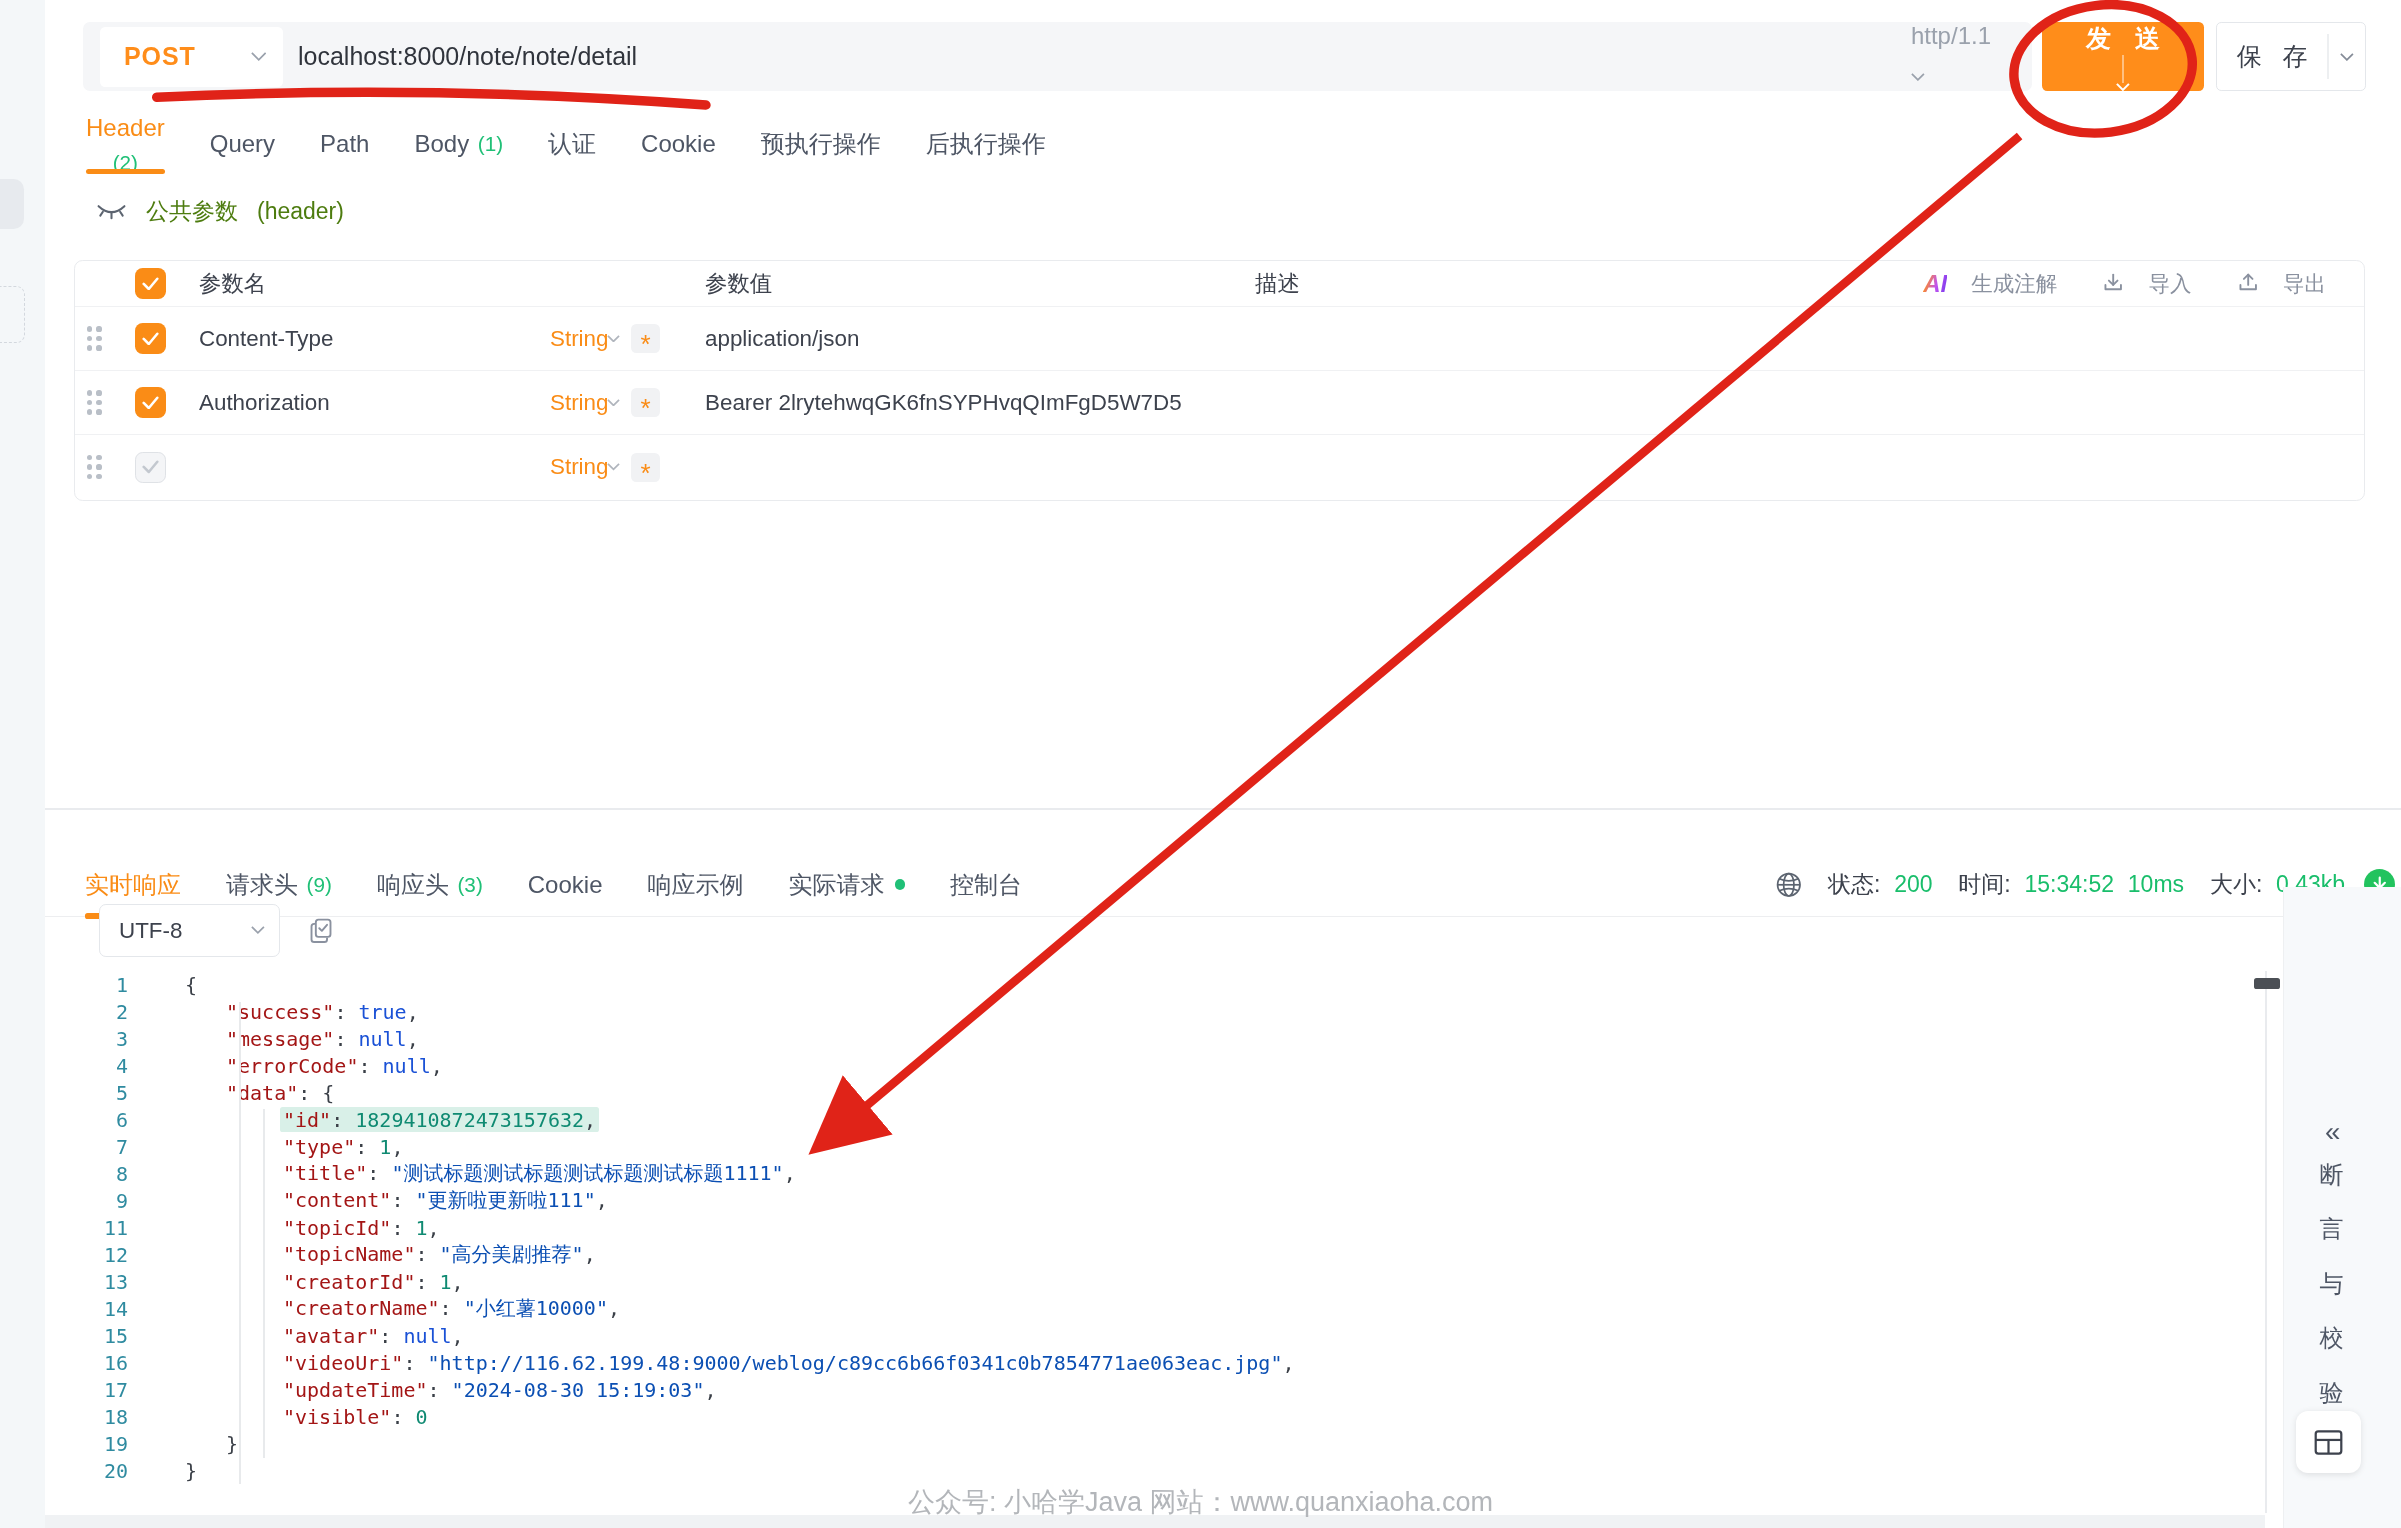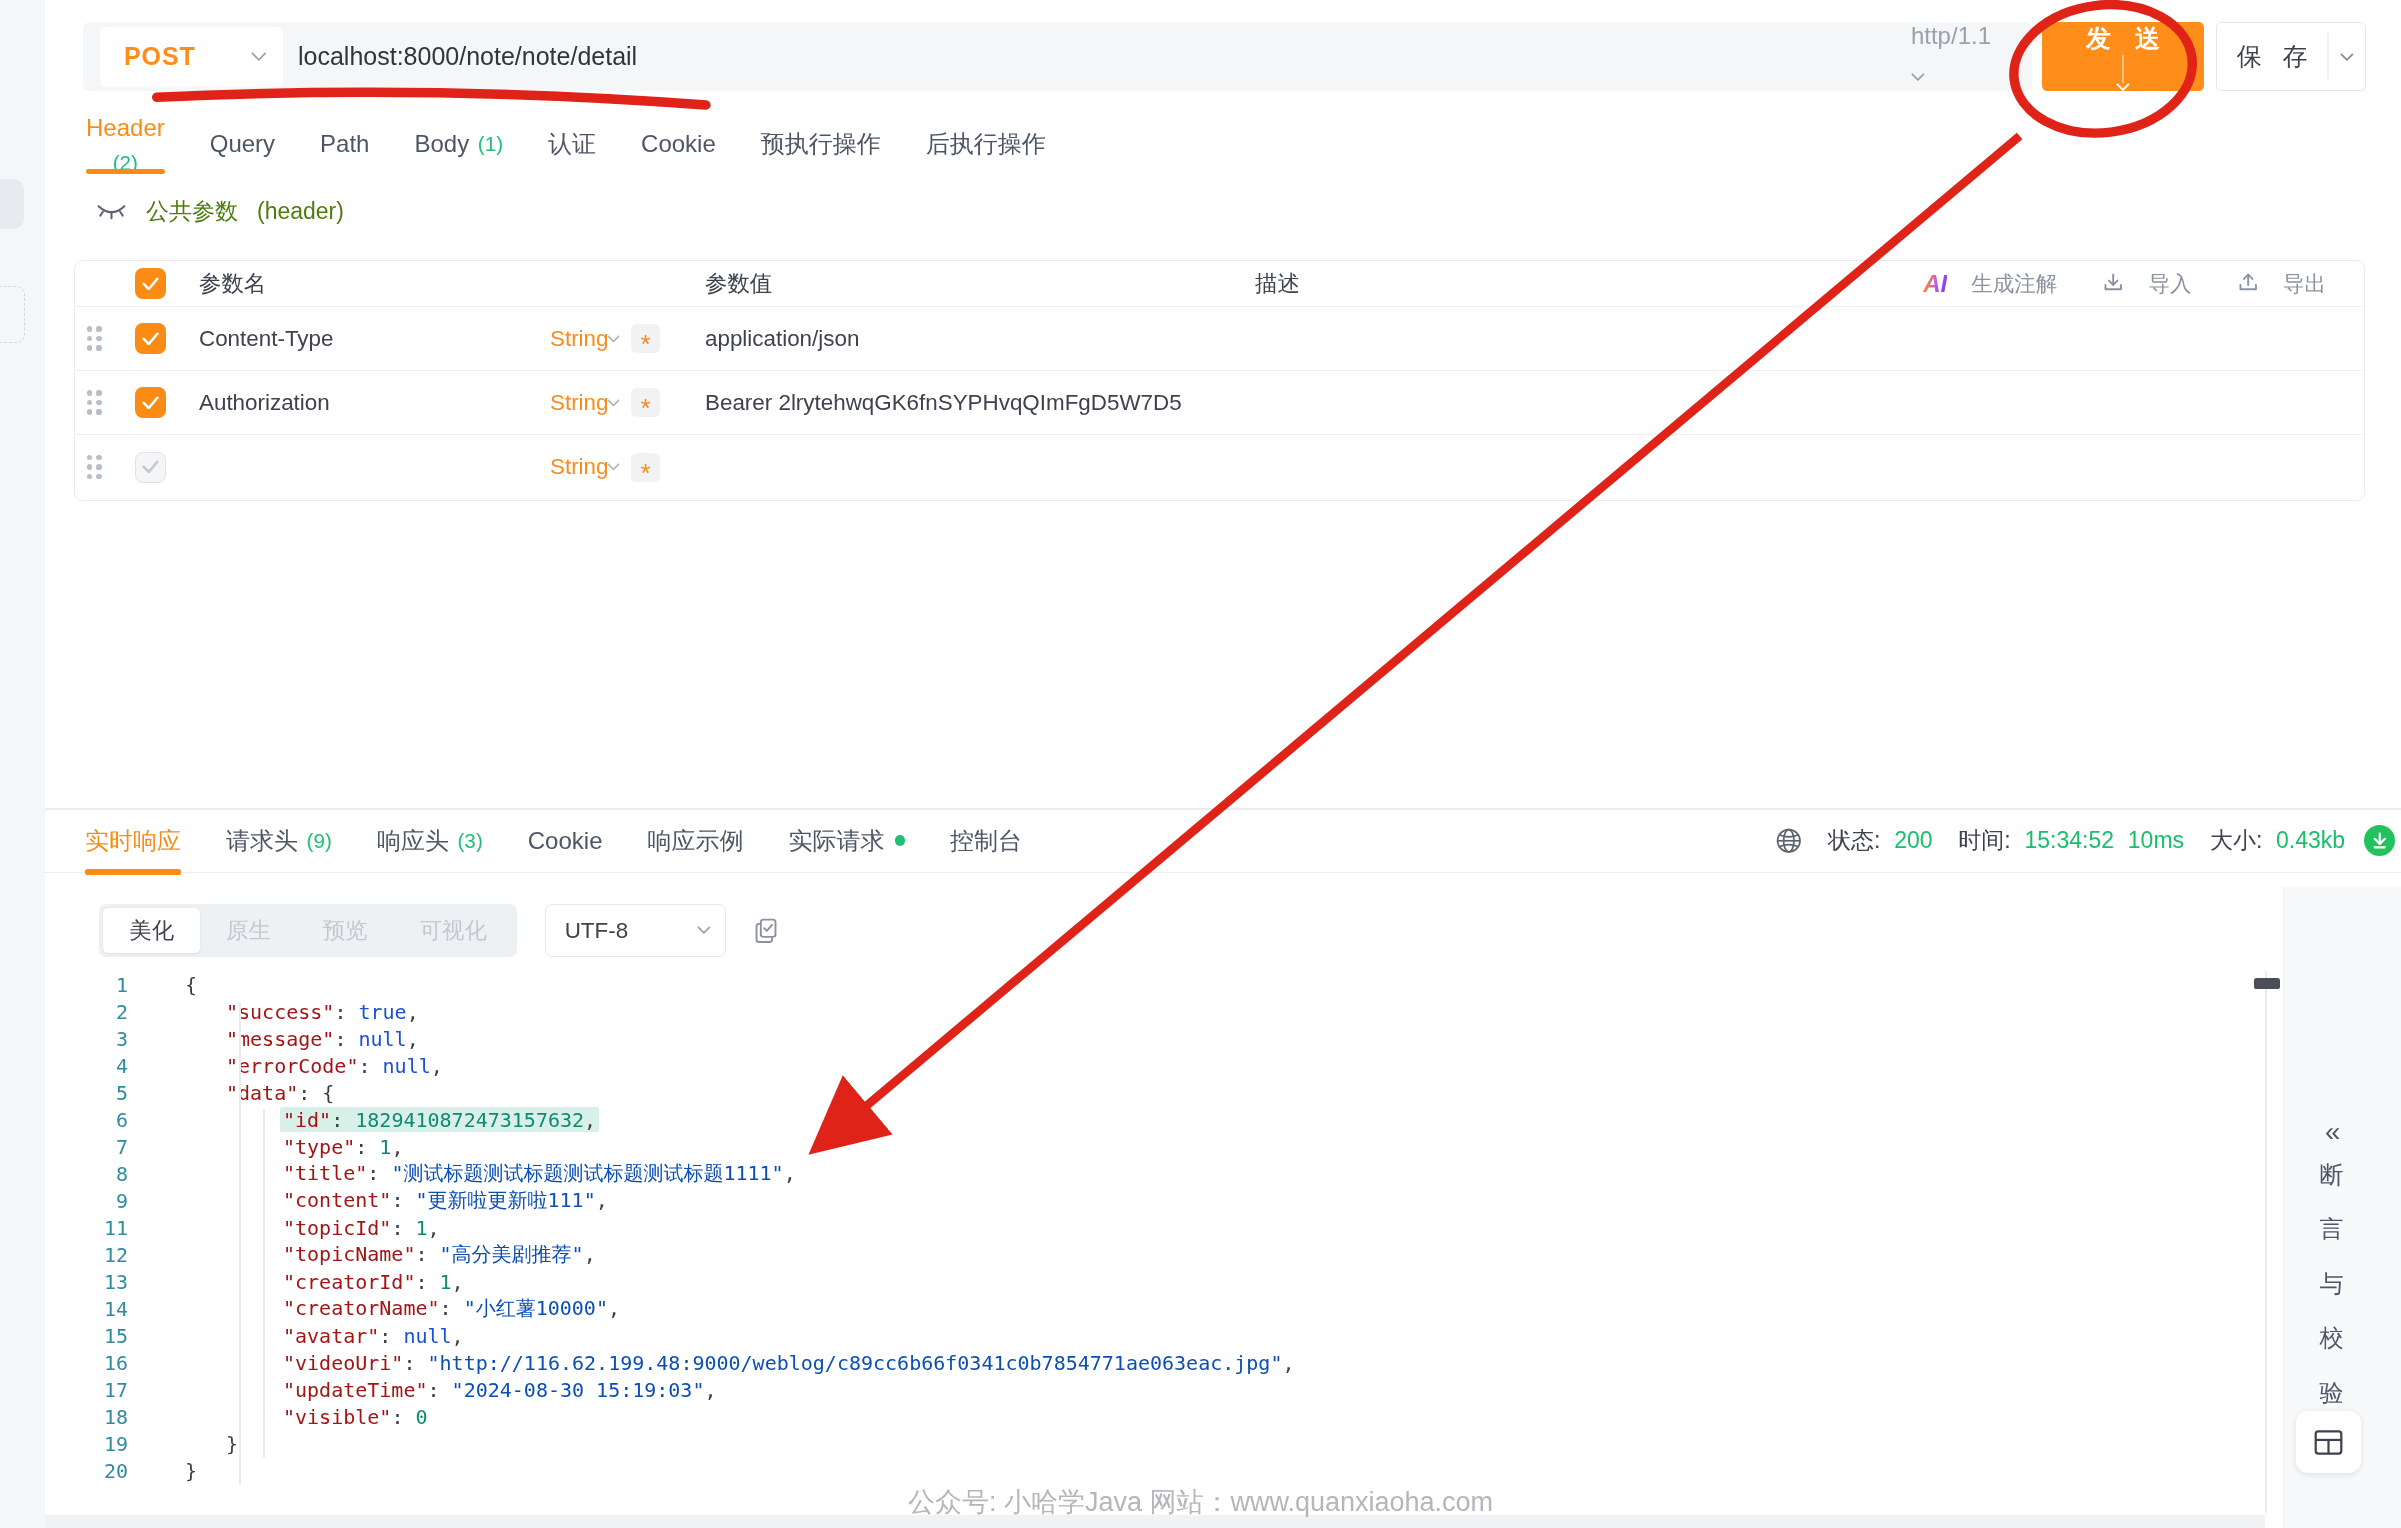--- a/index.html
+++ b/index.html
@@ -63,21 +63,21 @@
   .ai-mark { font-weight:bold; font-size:24px; font-style:italic;
              background:linear-gradient(105deg,#ff8d1a 15%,#c155f0 55%,#7c3aed 90%);
              -webkit-background-clip:text; background-clip:text; color:transparent; }
   .checkbox { width:31px; height:31px; border-radius:7.7px; background:#fa8c16; display:flex; align-items:center; justify-content:center; }
   .checkbox.disabled { background:#f4f5f7; border:1.7px solid #dfe2e6; }
   .handle { display:grid; grid-template-columns:repeat(2,5.2px); grid-template-rows:repeat(3,5.2px); gap:4.3px; }
   .handle i { width:5.2px; height:5.2px; border-radius:50%; background:#b9bfc7; }
 
   
   .resp-divider { position:absolute; left:45px; top:808px; width:2357px; height:1.7px; background:#e9ebee; }
-  .resp-tabbar { position:absolute; left:45px; top:808px; width:2357px; height:65px; border-bottom:1.7px solid #edeef0; }
+  .resp-tabbar { position:absolute; left:45px; top:852px; width:2357px; height:65px; border-bottom:1.7px solid #edeef0; }
   .resp-tabs { position:absolute; left:40px; top:0; height:65px; display:flex; gap:45px; font-size:24px; color:#4e5665; }
   .resp-tabs .tab { position:relative; height:65px; display:flex; align-items:center; gap:8.6px; cursor:pointer; }
   .resp-tabs .tab.active { color:#fa8c16; }
   .resp-tabs .tab.active::after { content:""; position:absolute; left:0; right:0; bottom:-1.7px; height:6px; background:#fa8c16; border-radius:2.6px; }
   .greendot { width:10.3px; height:10.3px; border-radius:50%; background:#20c077; margin-left:1.7px; }
   .resp-status { position:absolute; right:6.9px; top:0; height:65px; display:flex; align-items:center; gap:13.8px; font-size:23px; color:#3d424d; }
   .resp-status .g { color:#19be6b; }
   .resp-status .seg { margin-left:12px; }
   .dl-circle { width:31px; height:31px; border-radius:50%; background:#22c35e; display:flex; align-items:center; justify-content:center; margin-left:5.2px; }
 
@@ -368,26 +368,20 @@
         <svg width="15.5" height="17" viewBox="0 0 18 20" fill="none" stroke="#fff" stroke-width="2.6" stroke-linecap="round" stroke-linejoin="round">
           <line x1="9" y1="2" x2="9" y2="13"></line>
             <polyline points="3,8 9,14 15,8"></polyline>
             <line x1="3" y1="18" x2="15" y2="18"></line>
         </svg>
       </span>
     </div>
   </div>
 
   <div class="resp-toolbar">
-    <div class="segctl">
-        <div class="view active">美化</div>
-        <div class="view">原生</div>
-        <div class="view">预览</div>
-        <div class="view">可视化</div>
-      </div>
     <div class="encoding">
       <span>UTF-8</span>
       <span class="chev">
         <svg width="13.8" height="8.6" viewBox="0 0 16 10">
             <polyline points="1,1 8,8 15,1" fill="none" stroke="currentColor" stroke-width="2"></polyline>
           </svg>
       </span>
     </div>
     <span class="copy-btn">
       <svg width="26" height="27.6" viewBox="0 0 30 32" fill="none" stroke="#8a919f" stroke-width="2.2" stroke-linejoin="round">

